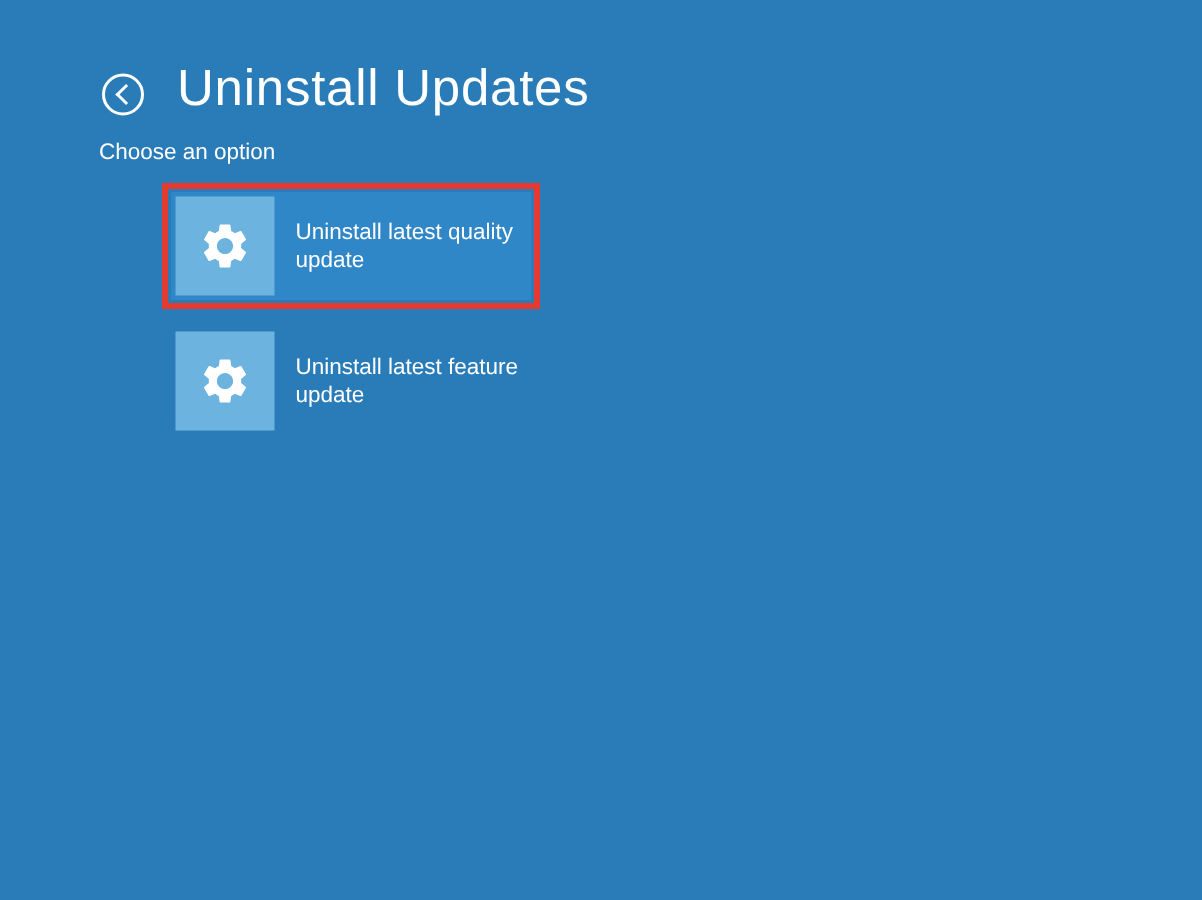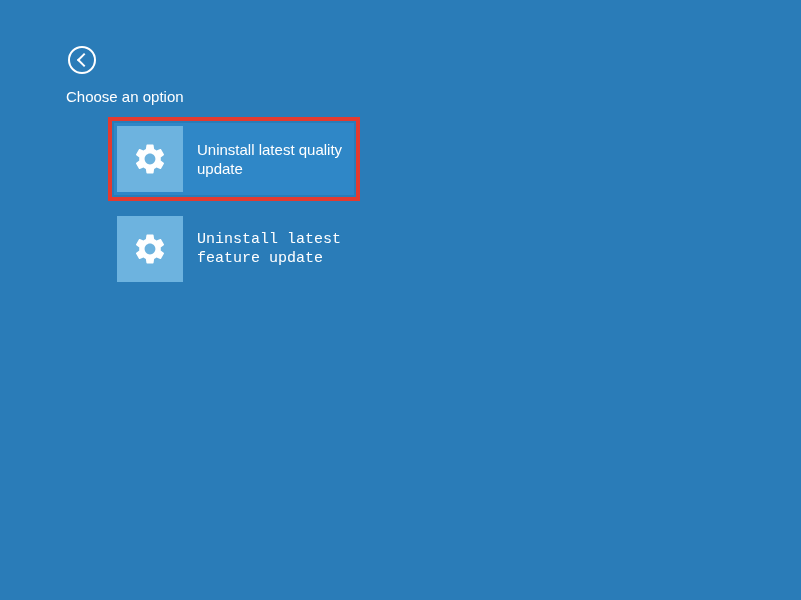--- a/index.html
+++ b/index.html
@@ -61,21 +61,20 @@
       align-items: center;
       cursor: pointer;
       position: relative;
     }
     .option-card.first {
       margin-top: 18px;
       background-color: #2f87c7;
     }
     .option-card.second {
       margin-top: 18px;
-      font-family: Liberation Mono, monospace;
     }
     .highlight-box {
       position: absolute;
       top: -6px;
       left: -6px;
       right: -6px;
       bottom: -6px;
       border: 4px solid #e43a2f;
       pointer-events: none;
     }
@@ -102,20 +101,21 @@
       padding-right: 8px;
     }
   </style>
 </head>
 <body>
 
 <div class="header">
   <div class="back-button">
     <div class="back-arrow"></div>
   </div>
+  <div class="page-title">Uninstall Updates</div>
 </div>
 
 <div class="subtitle">Choose an option</div>
 
 <div class="option-card first">
   <div class="highlight-box"></div>
   <div class="icon-box">
     <svg class="gear-svg" viewBox="0 0 24 24">
       <path d="M19.14,12.94c0.04-0.3,0.06-0.61,0.06-0.94c0-0.32-0.02-0.64-0.07-0.94l2.03-1.58c0.18-0.14,0.23-0.41,0.12-0.61 l-1.92-3.32c-0.12-0.22-0.37-0.29-0.59-0.22l-2.39,0.96c-0.5-0.38-1.03-0.7-1.62-0.94L14.4,2.81c-0.04-0.24-0.24-0.41-0.48-0.41 h-3.84c-0.24,0-0.43,0.17-0.47,0.41L9.25,5.35C8.66,5.59,8.12,5.92,7.63,6.29L5.24,5.33c-0.22-0.08-0.47,0-0.59,0.22L2.74,8.87 C2.62,9.08,2.66,9.34,2.86,9.48l2.03,1.58C4.84,11.36,4.8,11.69,4.8,12s0.02,0.64,0.07,0.94l-2.03,1.58 c-0.18,0.14-0.23,0.41-0.12,0.61l1.92,3.32c0.12,0.22,0.37,0.29,0.59,0.22l2.39-0.96c0.5,0.38,1.03,0.7,1.62,0.94l0.36,2.54 c0.05,0.24,0.24,0.41,0.48,0.41h3.84c0.24,0,0.44-0.17,0.47-0.41l0.36-2.54c0.59-0.24,1.13-0.56,1.62-0.94l2.39,0.96 c0.22,0.08,0.47,0,0.59-0.22l1.92-3.32c0.12-0.22,0.07-0.47-0.12-0.61L19.14,12.94z M12,15.6c-1.98,0-3.6-1.62-3.6-3.6 s1.62-3.6,3.6-3.6s3.6,1.62,3.6,3.6S13.98,15.6,12,15.6z"></path>
     </svg>

